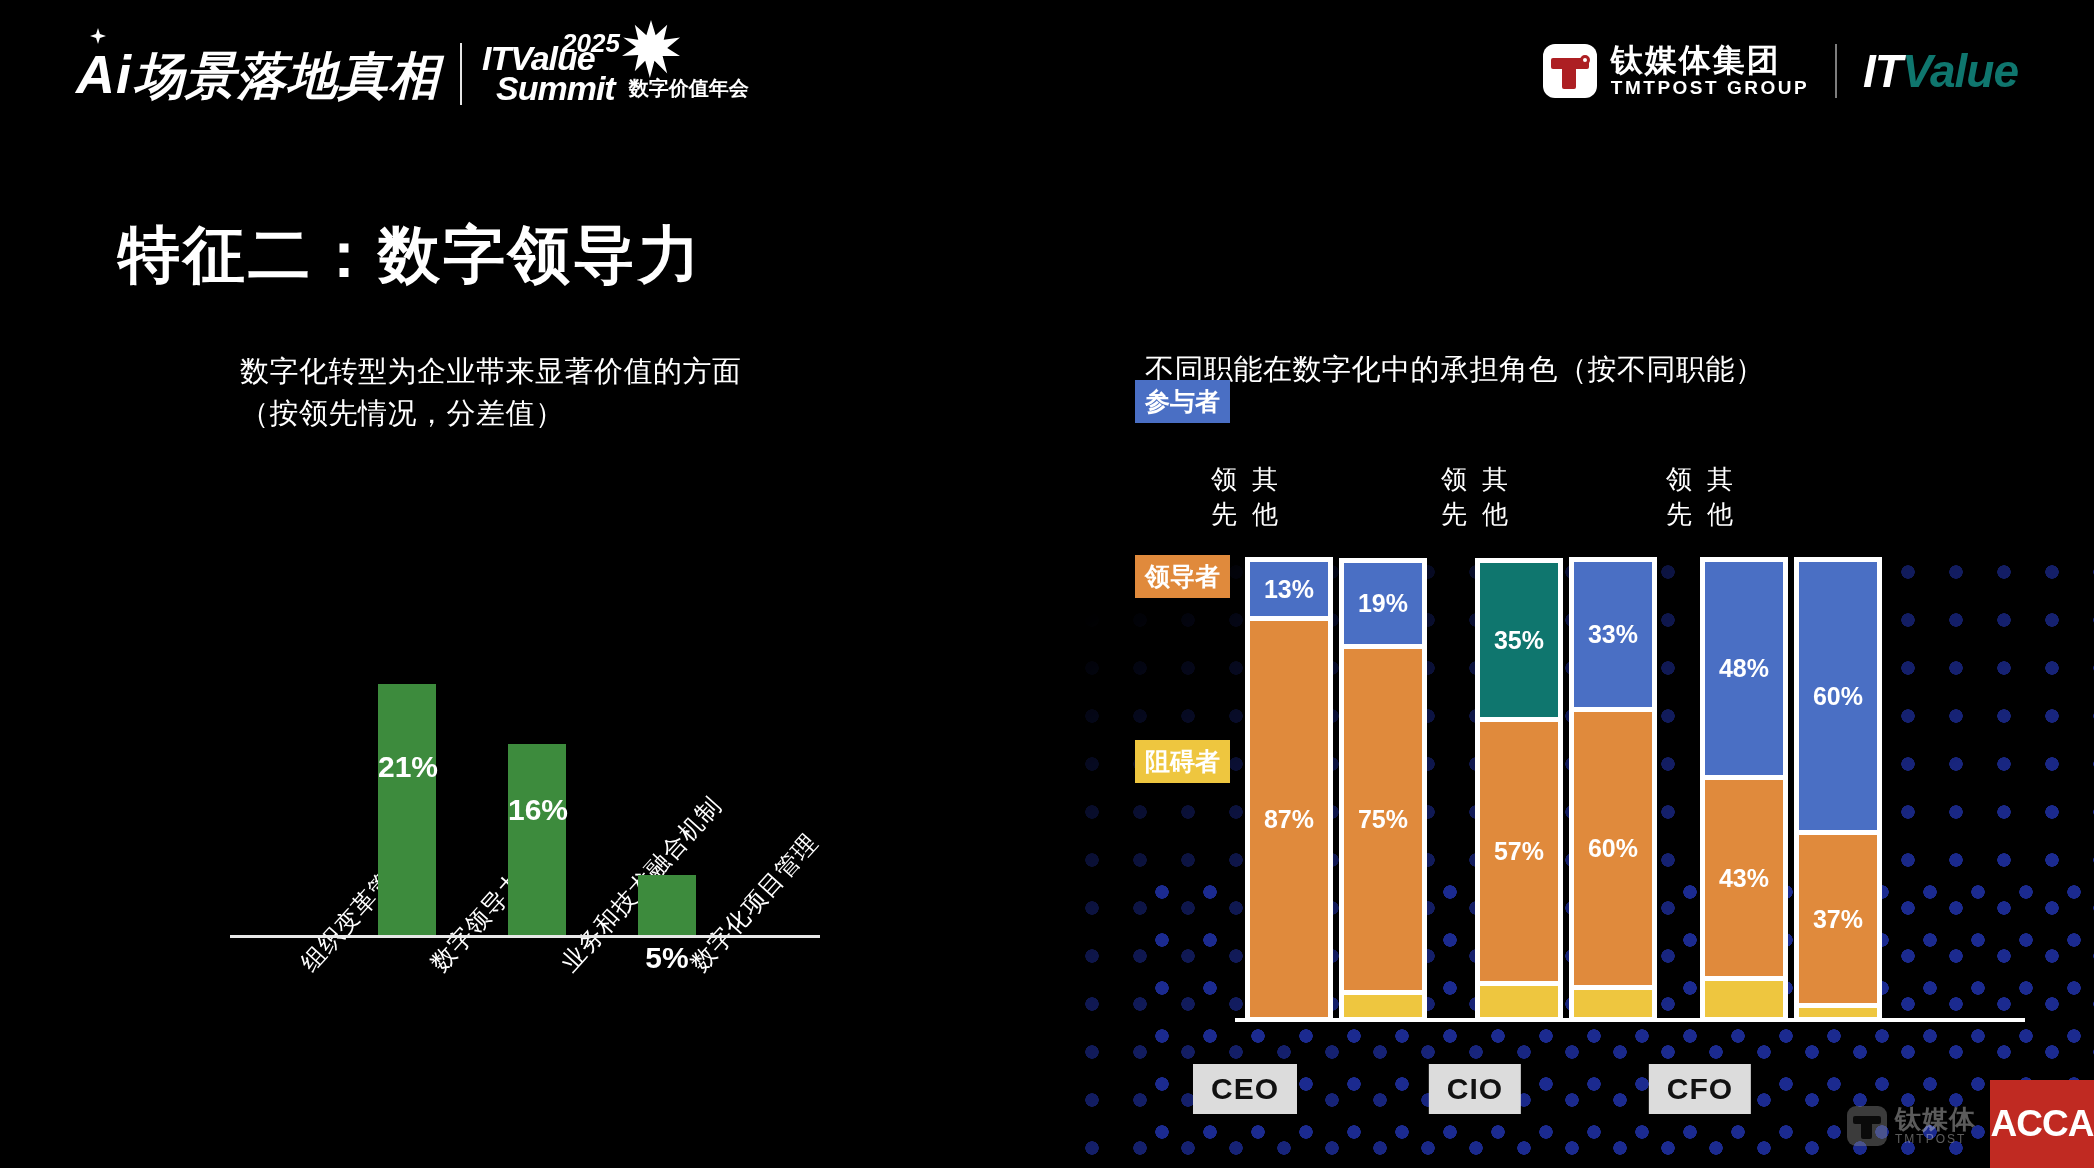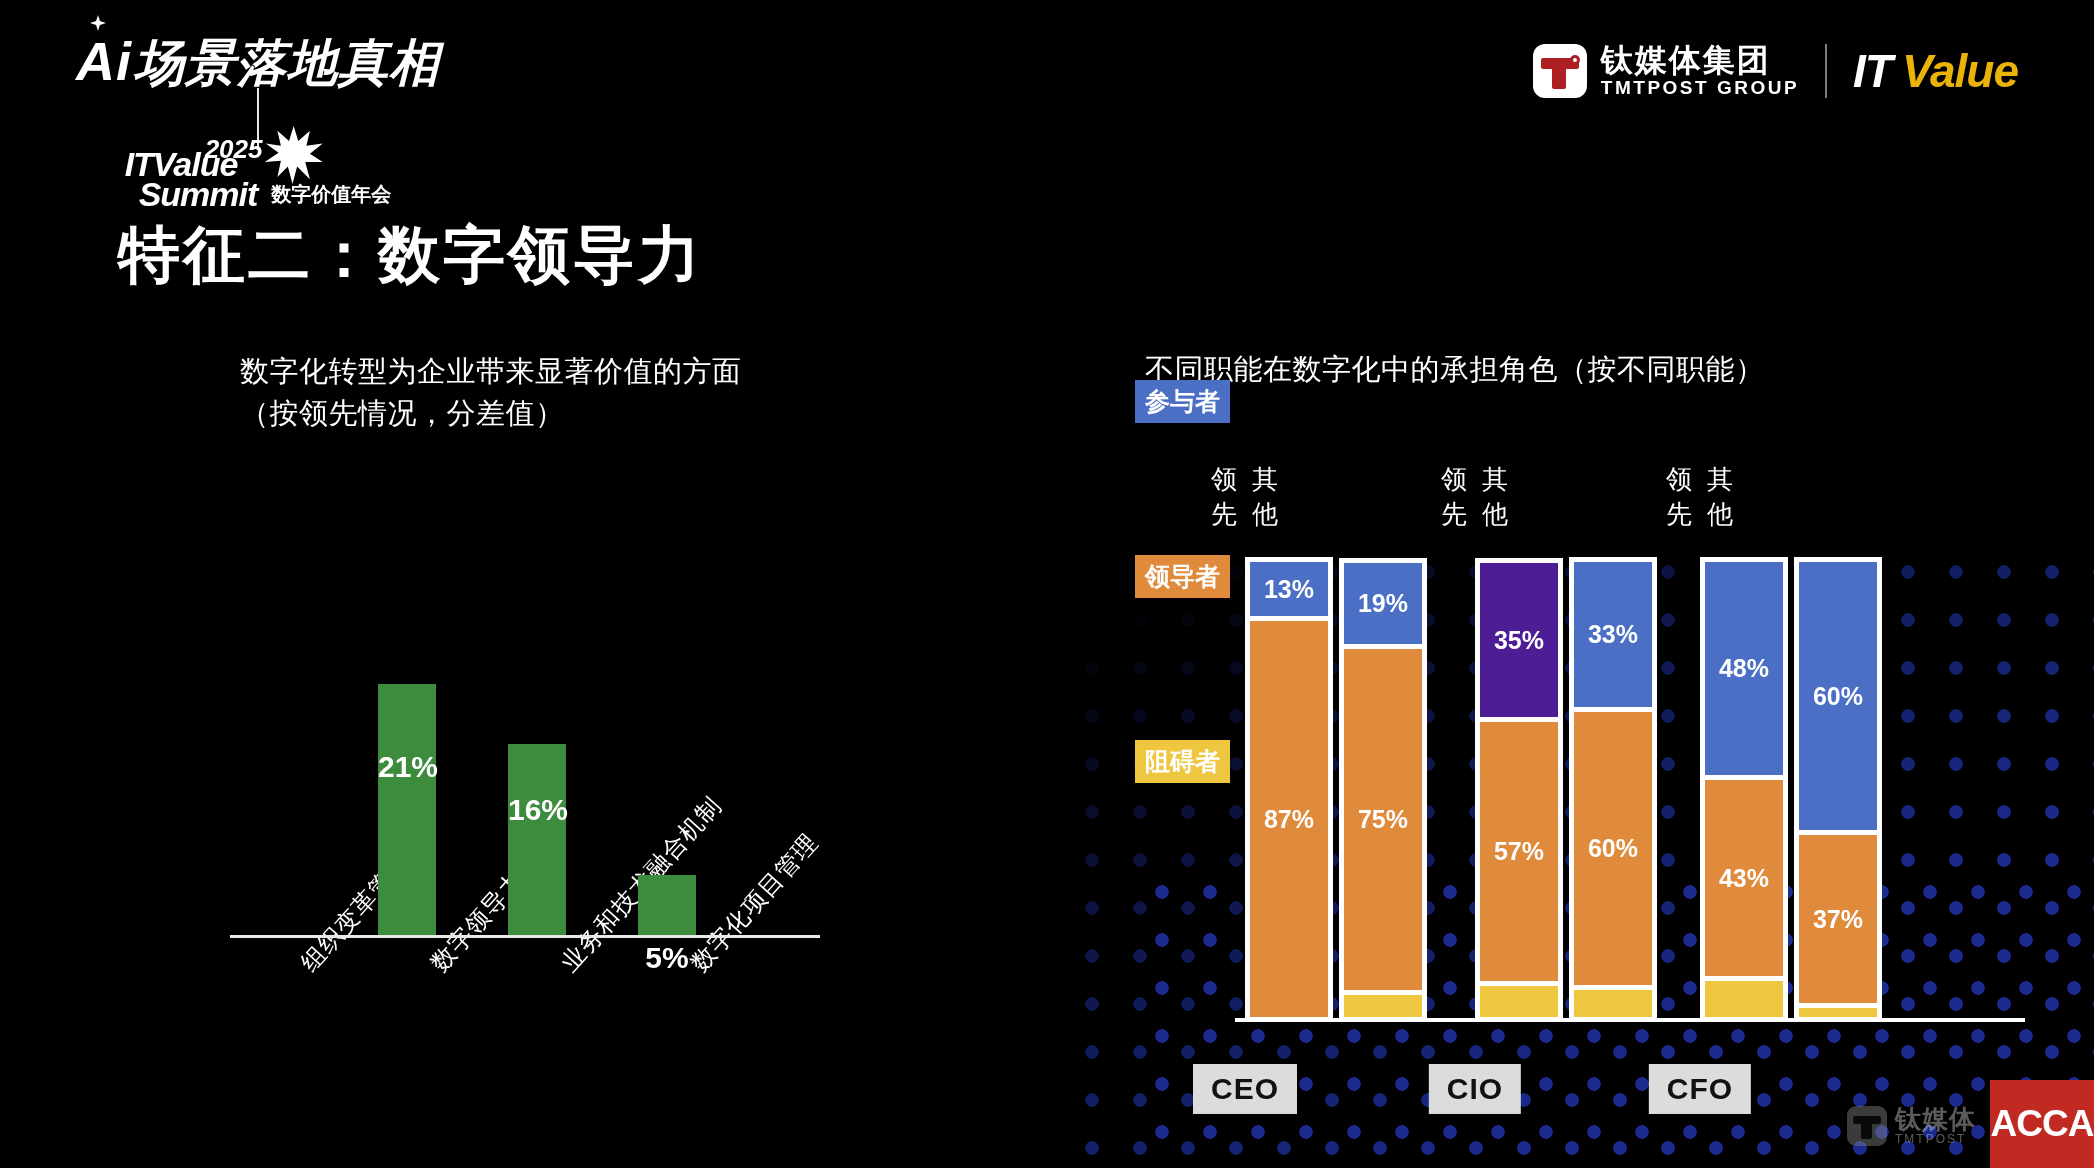--- a/index.html
+++ b/index.html
@@ -12,21 +12,21 @@
     background-size:48px 48px;
     -webkit-mask-image:linear-gradient(to bottom right, rgba(0,0,0,0) 5%, rgba(0,0,0,.55) 35%, rgba(0,0,0,1) 70%);
     mask-image:linear-gradient(to bottom right, rgba(0,0,0,0) 5%, rgba(0,0,0,.55) 35%, rgba(0,0,0,1) 70%);
     pointer-events:none;}
   #dot-field-2{position:absolute;left:1150px;top:880px;width:944px;height:288px;
     background-image:radial-gradient(circle at 12px 12px, #1b2a8f 6.5px, rgba(0,0,0,0) 7px);
     background-size:48px 48px;pointer-events:none;}
 
   
   #header{position:absolute;left:0;top:0;width:2094px;height:130px;}
-  #brand-left{position:absolute;left:76px;top:34px;display:flex;align-items:center;flex-direction:column;}
+  #brand-left{position:absolute;left:76px;top:43px;display:flex;align-items:center;}
   .brand-cn{font-size:50px;font-weight:bold;font-style:italic;letter-spacing:1px;
             color:#fff;line-height:1;white-space:nowrap;}
   .brand-ai{font-size:54px;font-weight:bold;font-style:italic;margin-right:2px;position:relative;}
   .spark{position:absolute;left:14px;top:-16px;width:16px;height:16px;background:#fff;
          clip-path:polygon(50% 0,62% 38%,100% 50%,62% 62%,50% 100%,38% 62%,0 50%,38% 38%);}
   .vdivide{width:2px;height:62px;background:#fff;margin:0 20px;opacity:.9;}
   #itvalue-summit{position:relative;display:flex;align-items:flex-end;}
   .its-stack{line-height:.88;}
   .its-1{font-size:34px;font-style:italic;font-weight:bold;letter-spacing:-1px;}
   .its-2{font-size:34px;font-style:italic;font-weight:bold;letter-spacing:-1px;margin-left:14px;}
@@ -39,21 +39,21 @@
   .tmt-mark{width:54px;height:54px;border-radius:12px;background:#fff;position:relative;margin-right:14px;}
   .tmt-mark::before{content:"";position:absolute;left:8px;top:14px;width:38px;height:11px;background:#ad1f23;border-radius:2px;}
   .tmt-mark::after{content:"";position:absolute;left:19px;top:14px;width:14px;height:31px;background:#ad1f23;border-radius:2px;}
   .tmt-dot{position:absolute;right:7px;top:11px;width:10px;height:10px;border-radius:50%;
            background:#fff;border:3px solid #ad1f23;box-sizing:border-box;z-index:2;}
   .tmt-text{line-height:1.05;}
   .tmt-cn{font-size:32px;font-weight:bold;letter-spacing:2px;}
   .tmt-en{font-size:19px;font-weight:bold;letter-spacing:2.5px;}
   .rdivide{width:2px;height:54px;background:#7d7d7d;margin:0 26px;}
   .itv-logo{font-size:46px;font-weight:bold;font-style:italic;letter-spacing:-1px;}
-  .itv-green{color:#eab308;margin-left:10px;}
+  .itv-green{color:#0f766e;}
 
   
   #slide-title{position:absolute;left:118px;top:213px;font-size:62px;font-weight:bold;
                letter-spacing:3px;white-space:nowrap;}
 
   
   #left-panel{position:absolute;left:240px;top:350px;width:600px;height:780px;}
   #left-subtitle{font-size:29px;line-height:1.45;letter-spacing:.5px;}
   #left-plot{position:absolute;left:-10px;top:155px;width:590px;height:430px;}
   .bar-slot{position:absolute;bottom:0;width:58px;}
@@ -194,21 +194,21 @@
         </div>
         <div class="grp-label">CEO</div>
       </div>
       <div class="group" style="left: 330px;">
         <div class="grp-head">
           <span>领先</span>
           <span>其他</span>
         </div>
         <div class="pair">
           <div class="stack">
-            <div class="seg seg-blue" style="height: 159px; background: #4c1d95;">35%</div>
+            <div class="seg seg-blue" style="height: 159px; background: #0f766e;">35%</div>
             <div class="seg seg-orange" style="height: 259px; background: rgb(224, 138, 60);">57%</div>
             <div class="seg seg-yellow" style="height: 36px; background: rgb(238, 198, 63);"></div>
           </div>
           <div class="stack">
             <div class="seg seg-blue" style="height: 150px; background: rgb(74, 111, 196);">33%</div>
             <div class="seg seg-orange" style="height: 273px; background: rgb(224, 138, 60);">60%</div>
             <div class="seg seg-yellow" style="height: 32px; background: rgb(238, 198, 63);"></div>
           </div>
         </div>
         <div class="grp-label">CIO</div>

